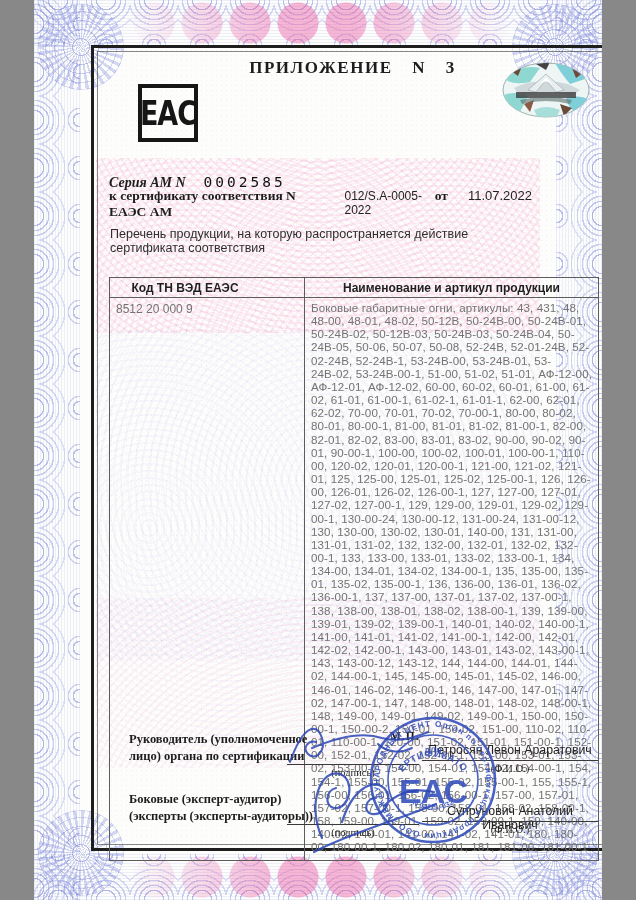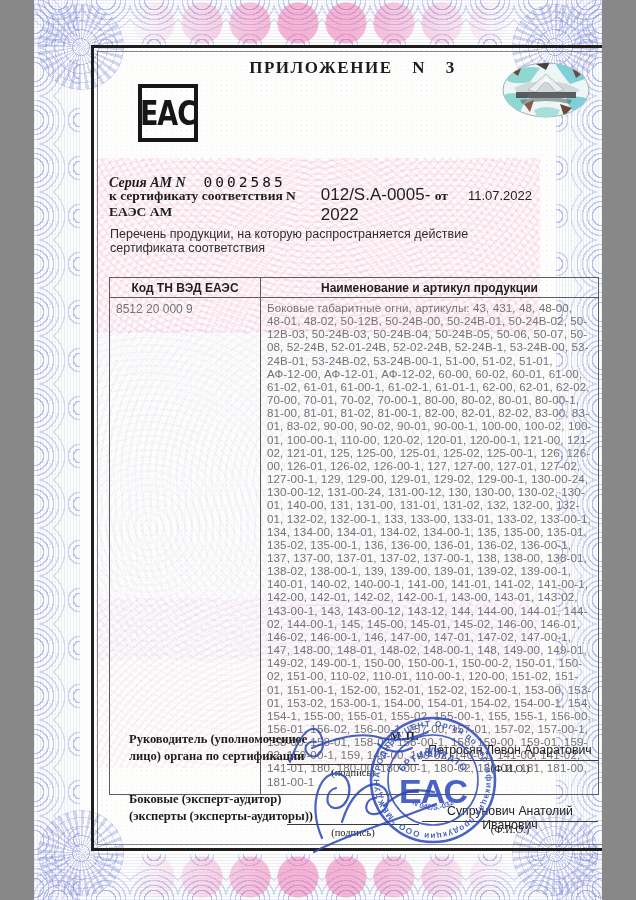--- a/index.html
+++ b/index.html
@@ -66,30 +66,30 @@
     repeating-radial-gradient(circle at 30% -40%, rgba(150,120,220,.05) 0 2px, transparent 2px 6px);}
   
   .title{position:absolute;top:58px;left:57px;width:523px;text-align:center;
     font-weight:bold;font-size:17px;letter-spacing:1.5px;word-spacing:14px;}
   .eac-box{position:absolute;left:104px;top:84px;width:60px;height:58px;border:4px solid #161616;
     display:flex;align-items:center;justify-content:center;box-sizing:border-box;}
   .eac-box span{font-family:"DejaVu Sans", sans-serif;font-weight:900;font-size:27px;letter-spacing:-1px;transform:scaleY(1.25);color:#161616;}
   .emblem{position:absolute;left:466px;top:60px;width:92px;height:64px;}
   .cert-line{position:absolute;top:140px;left:75px;right:70px;display:flex;align-items:baseline;}
   .cert-line .lbl{font-weight:bold;font-size:13.5px;margin-top:48px;}
-  .cert-line .num{font-family:"Liberation Sans", sans-serif;font-size:17px;margin-left:16px;color:#222;}
+  .cert-line .num{font-family:"Liberation Sans", sans-serif;font-size:12px;margin-left:16px;color:#222;}
   .cert-line .ot{font-weight:bold;font-size:13.5px;margin-left:auto;}
   .cert-line .date{font-family:"Liberation Sans", sans-serif;font-size:13px;margin-left:20px;color:#222;}
   .series-line{position:absolute;top:174px;left:75px;display:flex;align-items:baseline;}
   .series-line .lbl{font-weight:bold;font-size:14px;font-style:italic;}
   .series-line .num{font-family:"DejaVu Sans Mono", monospace;font-size:14.5px;letter-spacing:3px;margin-left:18px;color:#111;}
   .intro{position:absolute;top:227px;left:76px;right:72px;font-family:"Liberation Sans", sans-serif;font-size:12.5px;color:#2e2e2e;}
   
   .ptable{position:absolute;left:75px;top:277px;width:490px;border:1px solid #5c5c5c;box-sizing:border-box;background:transparent;}
-  .trow{display:grid;grid-template-columns:150px 1fr;}
+  .trow{display:grid;grid-template-columns:150px 1fr;gap:44px;}
   .thead{border-bottom:1px solid #5c5c5c;}
   .th{font-family:"Liberation Sans", sans-serif;font-weight:bold;font-size:12px;text-align:center;padding:3px 2px 2px;color:#1f1f1f;}
   .td{font-family:"Liberation Sans", sans-serif;font-size:12px;color:#737373;}
   .td-code{padding:4px 6px;}
   .td-desc{padding:3px 6px 6px;font-size:11.6px;line-height:13.15px;letter-spacing:.1px;min-height:385px;}
   .cdiv{border-left:1px solid #5c5c5c;}
   
   .role{position:absolute;left:95px;font-weight:bold;font-size:12.5px;line-height:16.5px;}
   .role-1{top:731px;} .role-2{top:791px;}
   .sigline{position:absolute;border-bottom:1.5px solid #3a3a3a;height:0;}

